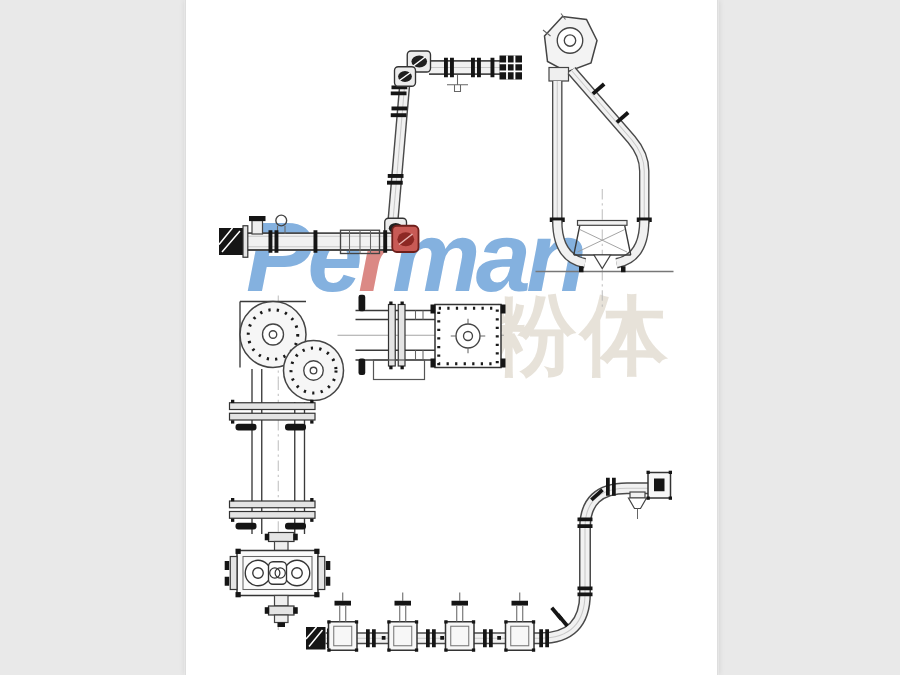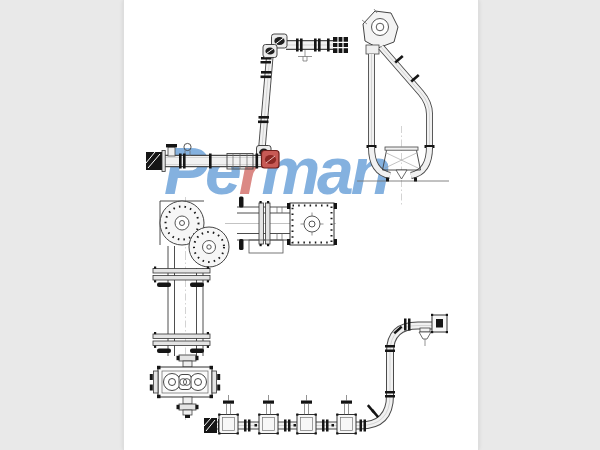--- a/index.html
+++ b/index.html
@@ -46,20 +46,21 @@
 </head>
 <body>
 
 <div class="stage">
 
   <div class="panel"></div>
 
   <div class="brand">
     <span class="seg-blue">Pe</span><span class="seg-red">r</span><span class="seg-blue">man</span>
   </div>
+  <div class="cjk">粉体</div>
 
   <svg class="draw" width="600" height="450" viewBox="0 0 600 450">
 
     <g>
 
       <path class="tO" stroke-width="7.5" d="M270,54 L262,147"></path>
       <path class="tI" stroke-width="5.6" d="M270,54 L262,147"></path>
       <path class="tS" d="M270,54 L262,147"></path>
       <rect class="blk" x="261" y="71" width="10.5" height="2.6"></rect>
       <rect class="blk" x="260.5" y="75.5" width="10.5" height="2.6"></rect>

